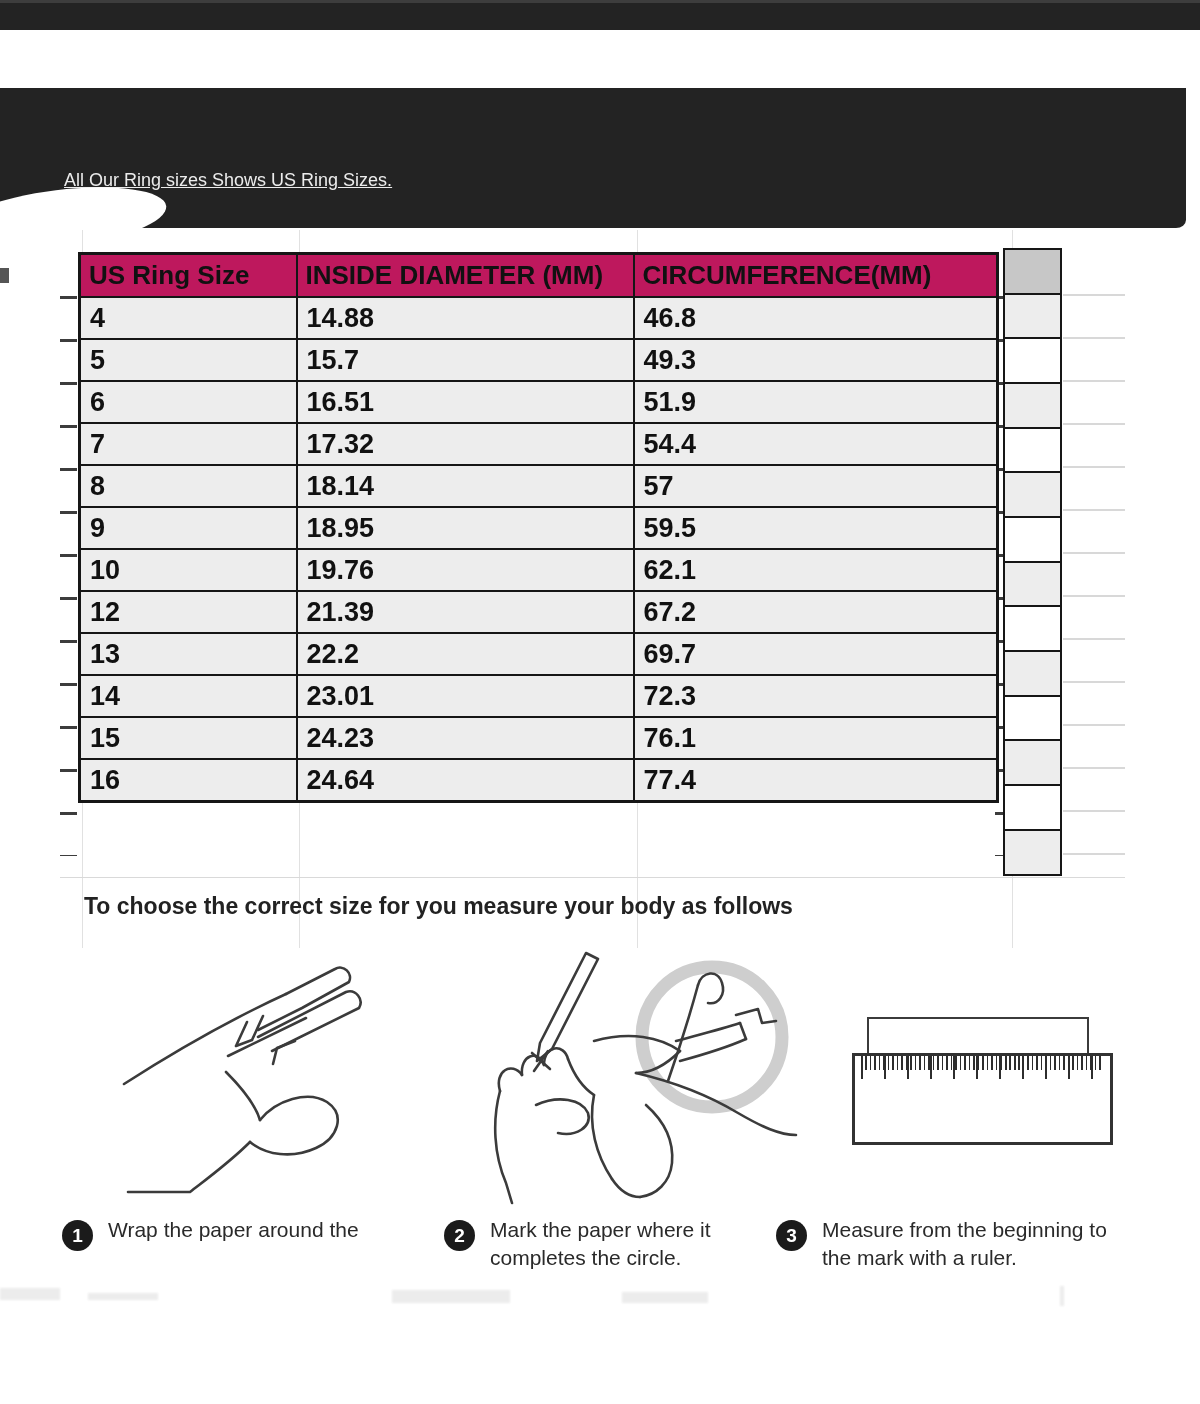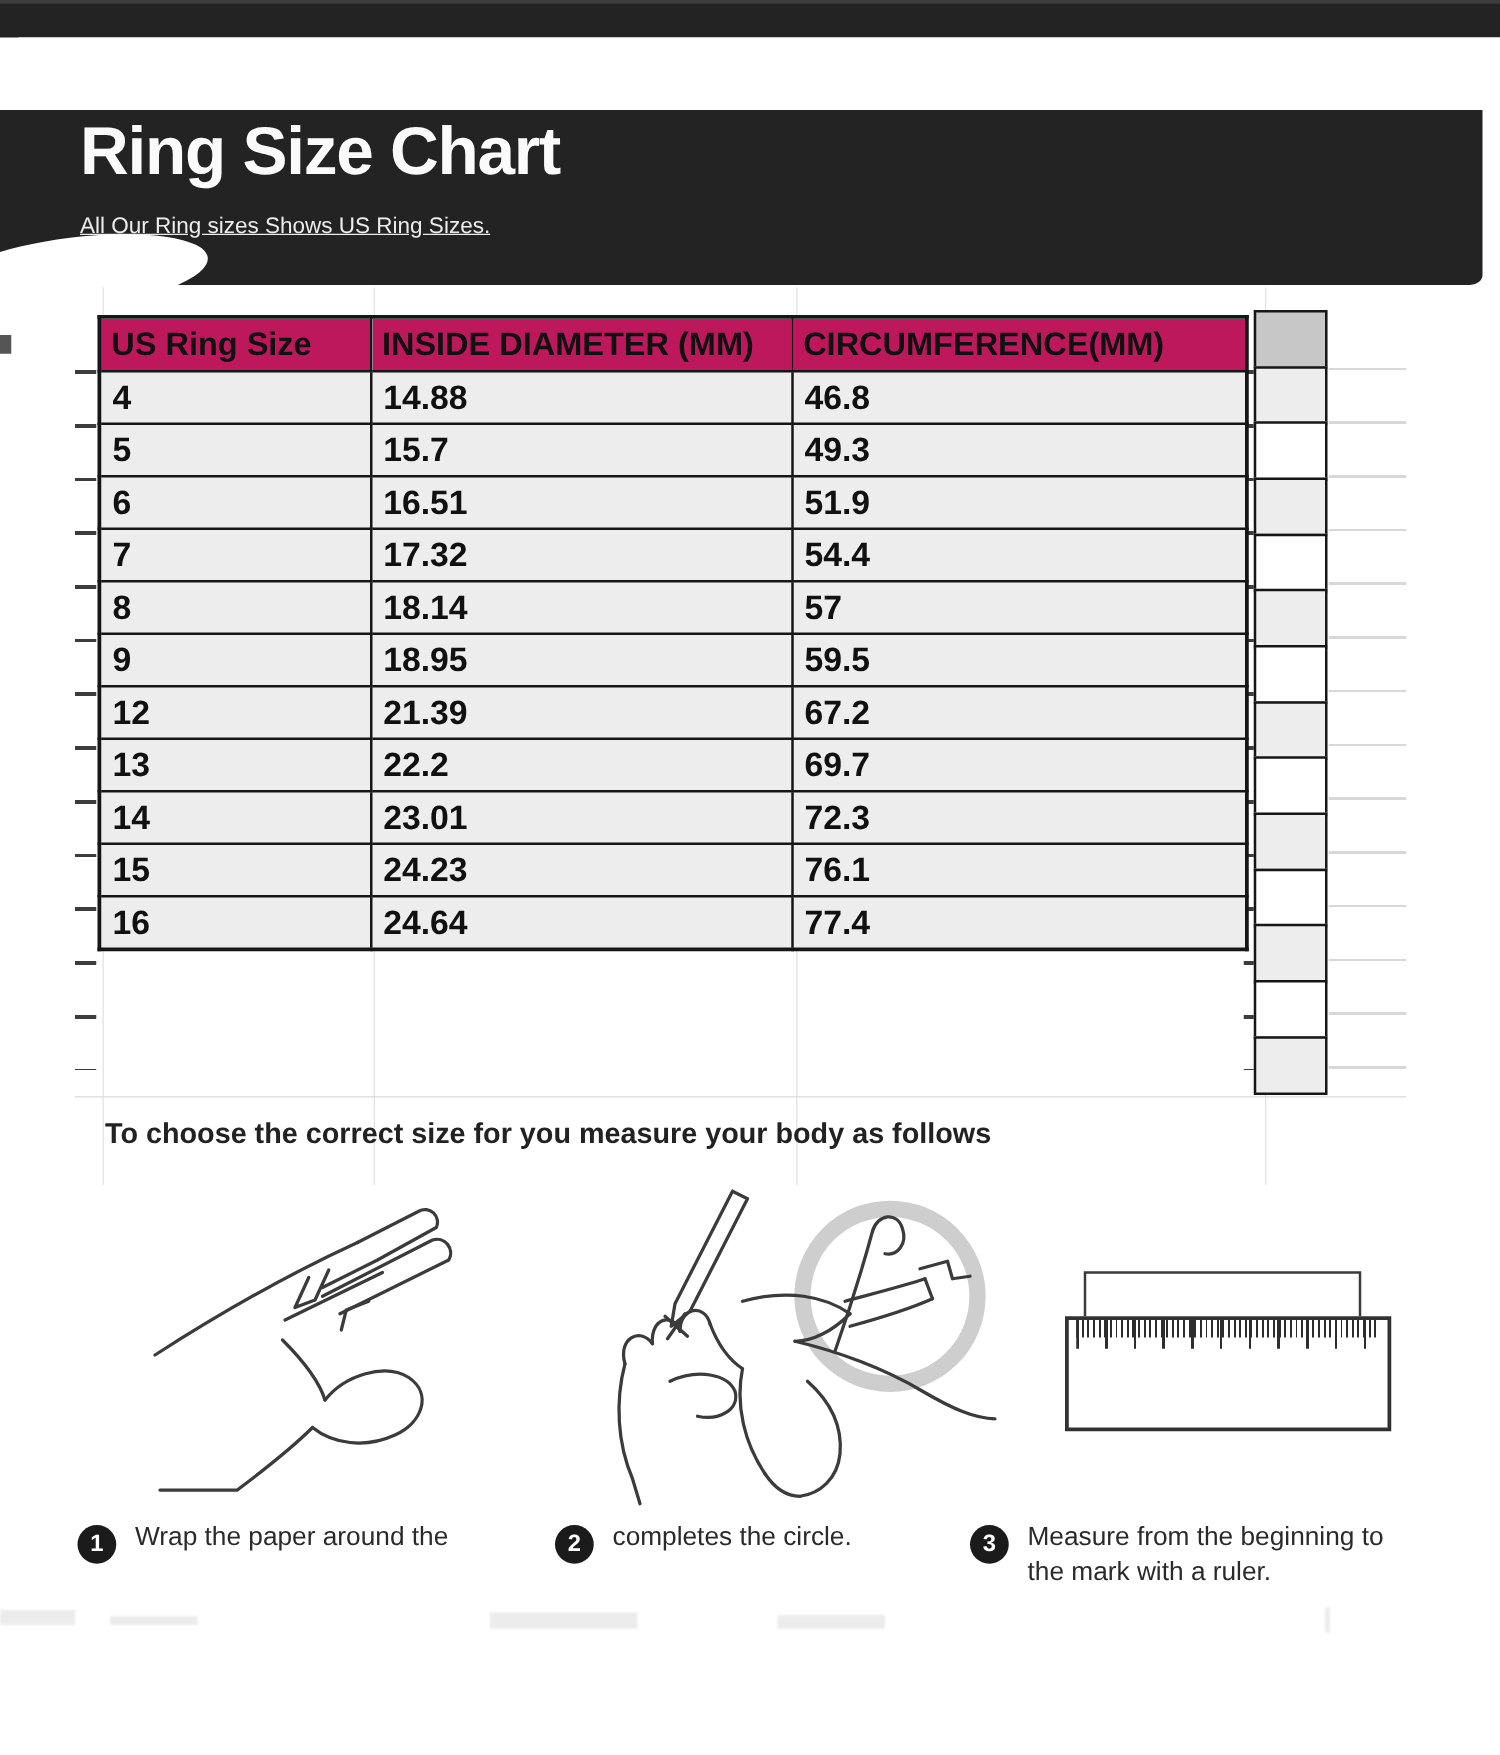--- a/index.html
+++ b/index.html
@@ -73,21 +73,20 @@
   
   .smudge{background:#c9c9c9;opacity:.35;filter:blur(1px);}
 </style>
 </head>
 <body>
 
 <div class="abs top-bar"></div>
 <div class="abs white-strip"></div>
 
 <div class="abs header-band">
-  <div class="page-title">Ring Size Chart</div>
   <div class="page-subtitle">All Our Ring sizes Shows US Ring Sizes.</div>
   <div class="band-blob"></div>
 </div>
 <div class="abs left-notch"></div>
 
 <div class="abs vline" style="left:82px"></div>
 <div class="abs vline" style="left:299px"></div>
 <div class="abs vline" style="left:637px"></div>
 <div class="abs vline" style="left:1012px"></div>
 <div class="abs hline"></div>
@@ -128,20 +127,25 @@
       </tr>
       <tr>
         <td>8</td>
         <td>18.14</td>
         <td>57</td>
       </tr>
       <tr>
         <td>9</td>
         <td>18.95</td>
         <td>59.5</td>
+      </tr>
+      <tr>
+        <td>10</td>
+        <td>19.76</td>
+        <td>62.1</td>
       </tr>
       <tr>
         <td>12</td>
         <td>21.39</td>
         <td>67.2</td>
       </tr>
       <tr>
         <td>13</td>
         <td>22.2</td>
         <td>69.7</td>
@@ -230,20 +234,21 @@
   </div>
 </div>
 
 <div class="abs step-badge" style="left:62px;top:1220px">1</div>
 <div class="abs step-text" style="left:108px;top:1216px;width:330px">
   <span>Wrap the paper around the</span>
 </div>
 
 <div class="abs step-badge" style="left:444px;top:1220px">2</div>
 <div class="abs step-text" style="left:490px;top:1216px;width:280px">
+  <span>Mark the paper where it</span>
   <span>completes the circle.</span>
 </div>
 
 <div class="abs step-badge" style="left:776px;top:1220px">3</div>
 <div class="abs step-text" style="left:822px;top:1216px;width:340px">
   <span>Measure from the beginning to</span>
   <span>the mark with a ruler.</span>
 </div>
 
 <div class="abs smudge" style="left:0;top:1288px;width:60px;height:12px"></div>

